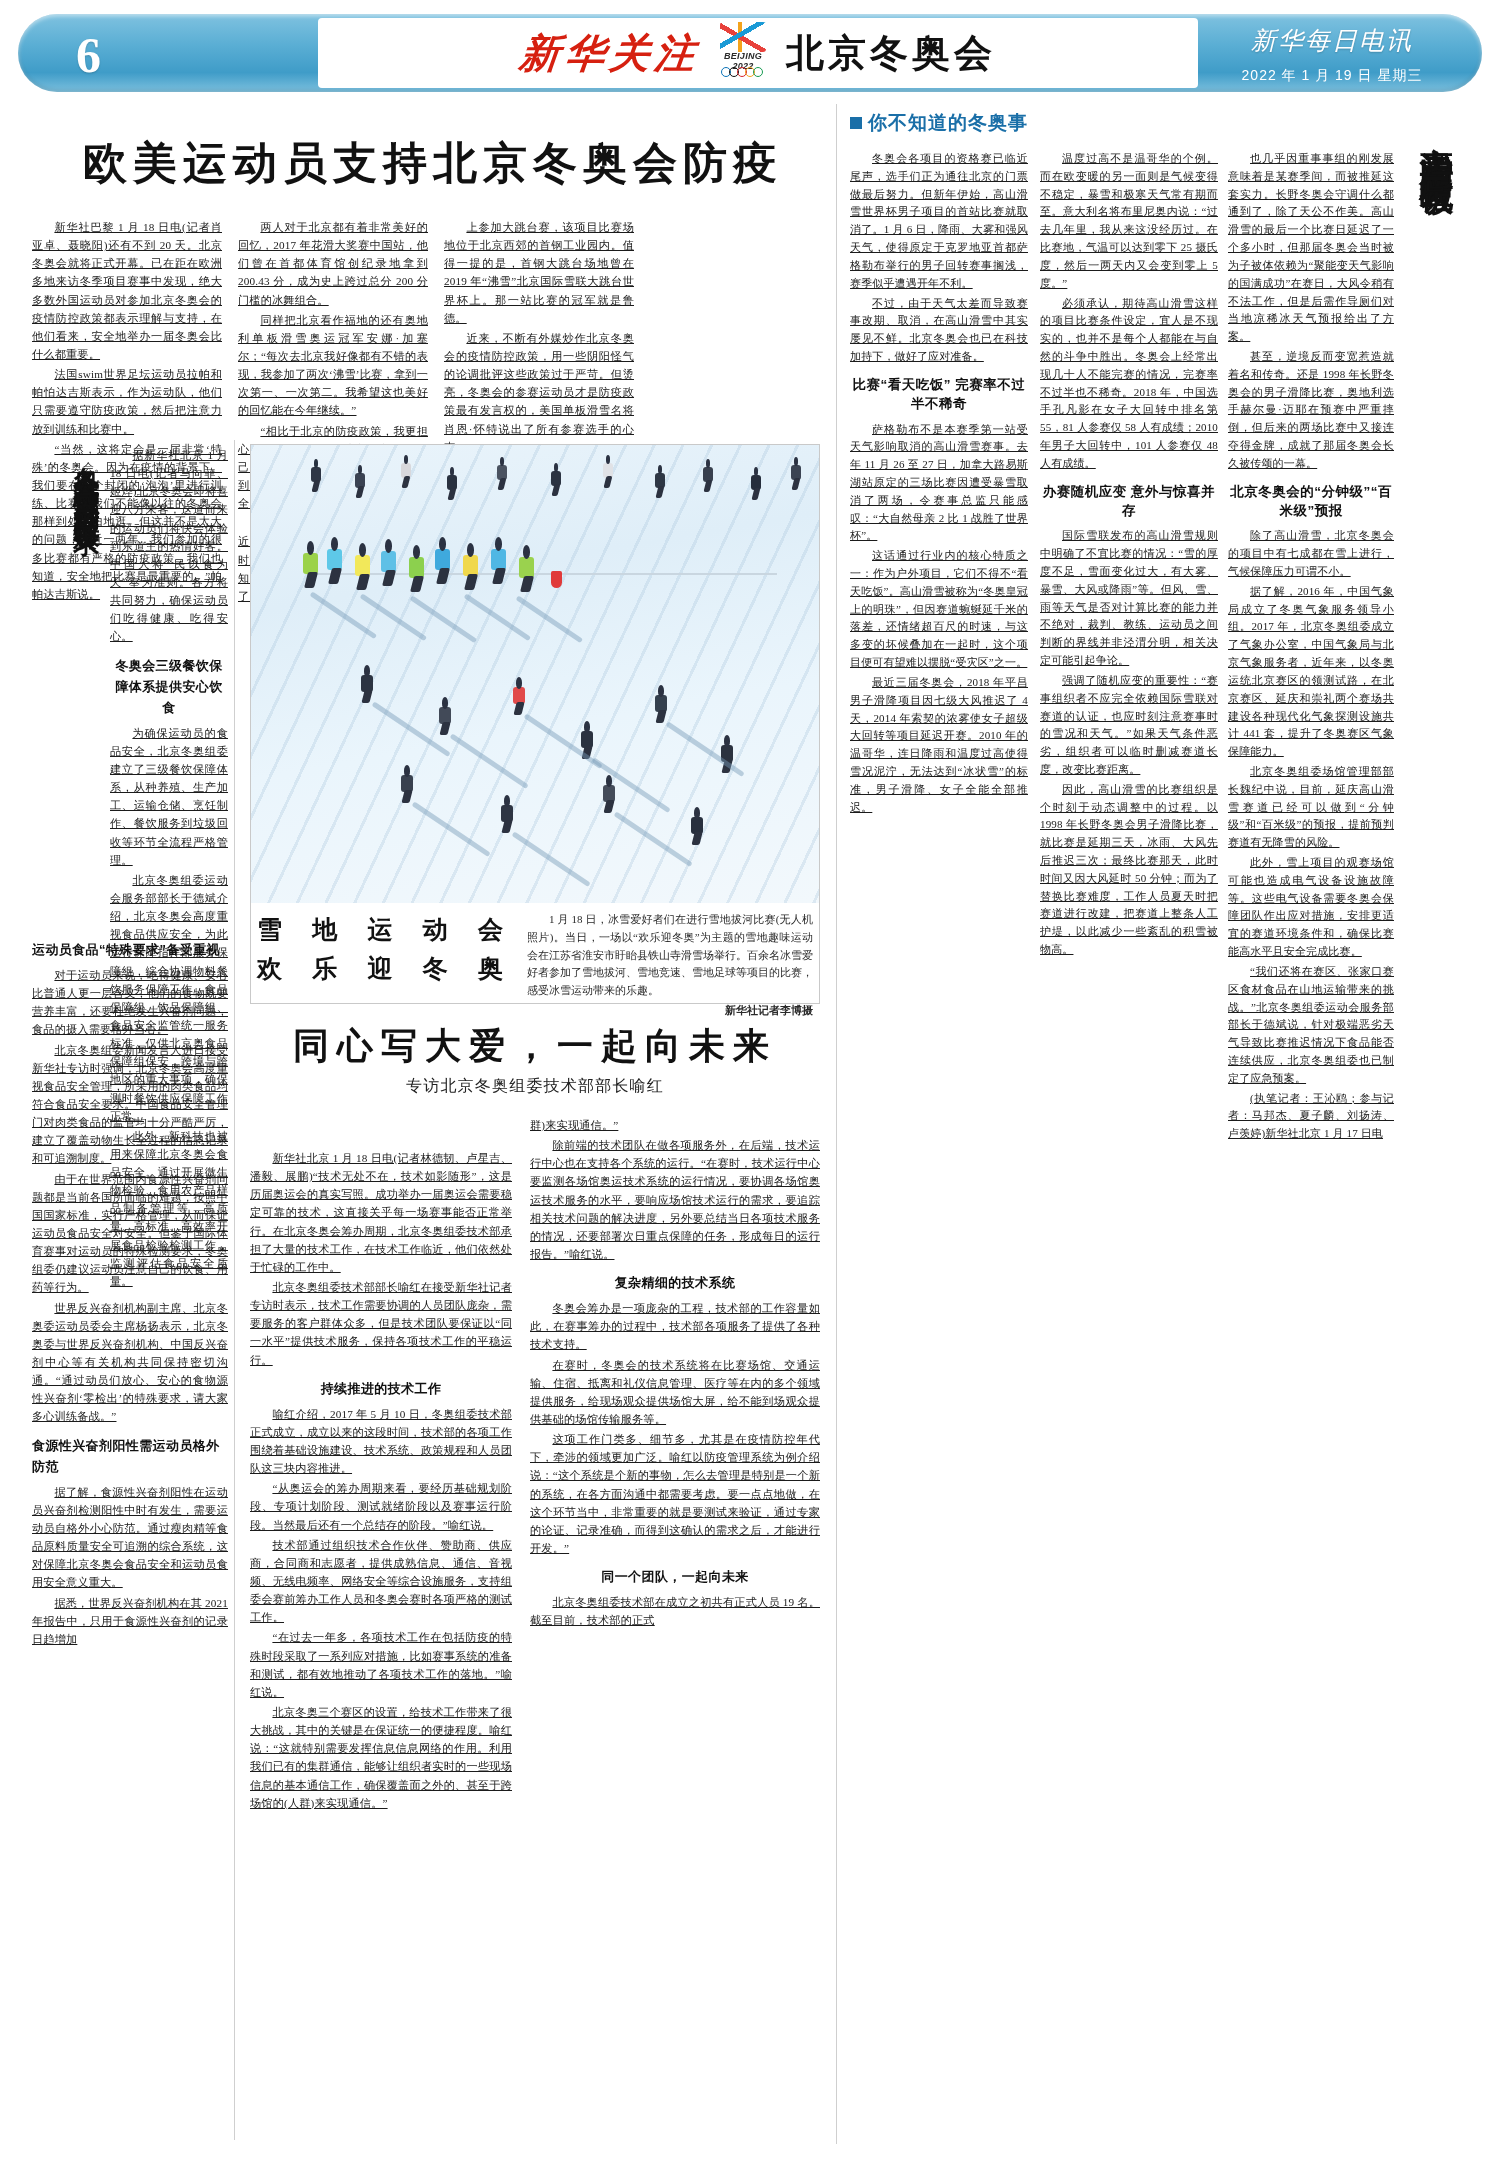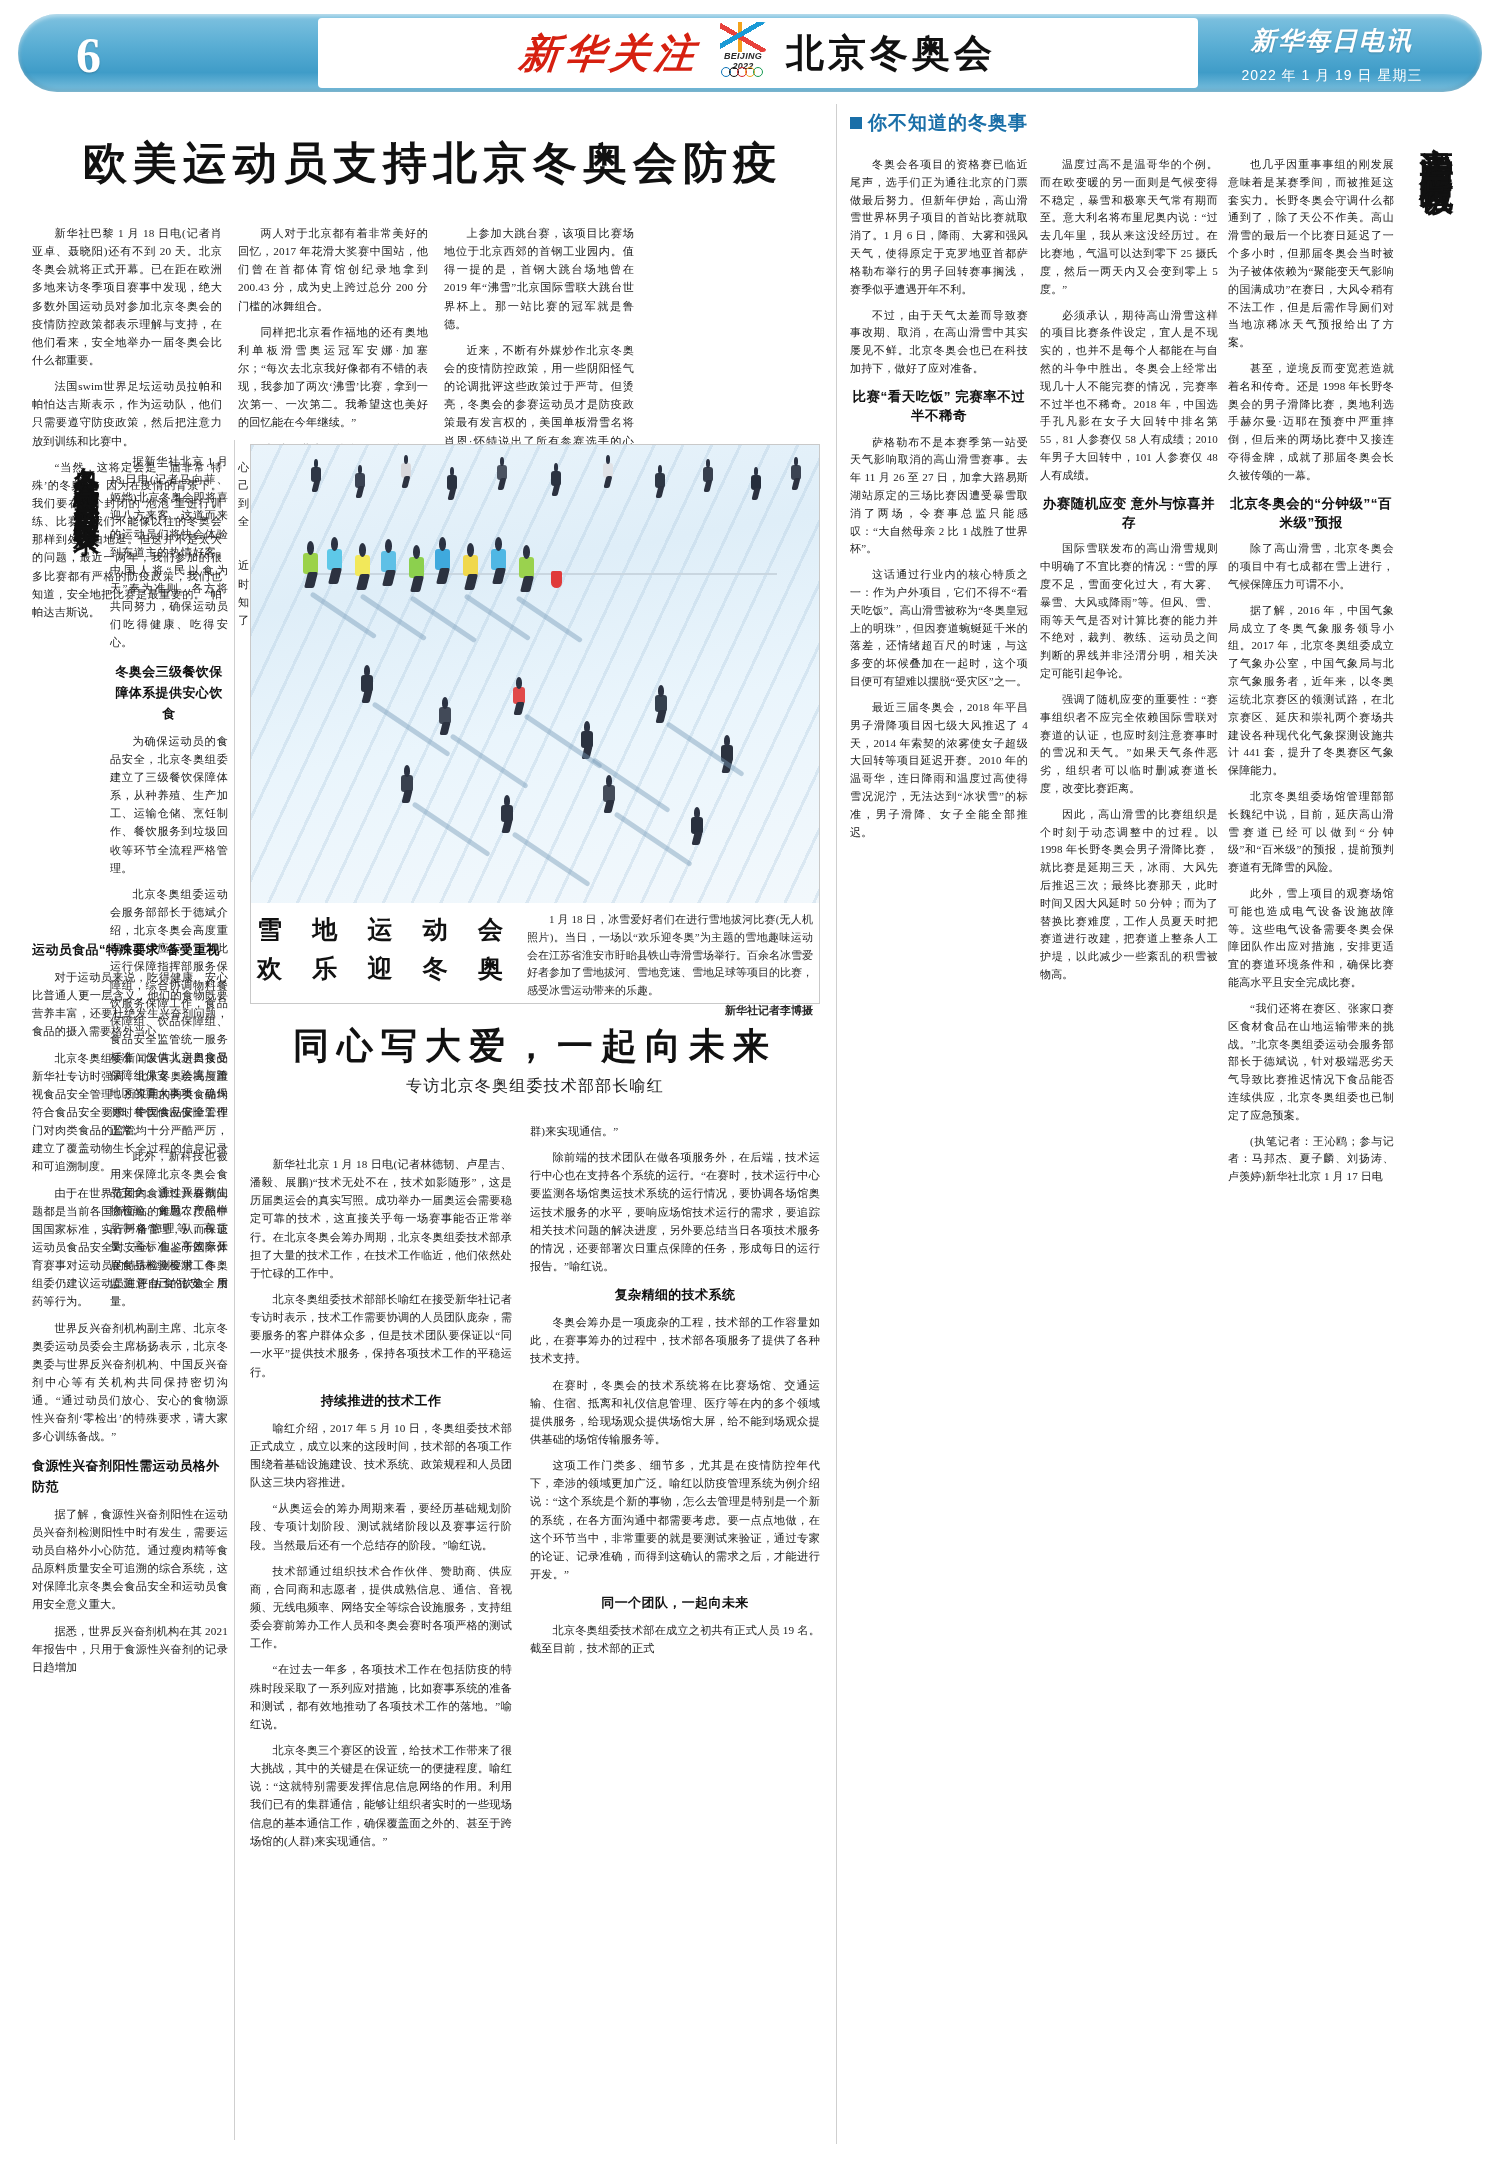--- a/index.html
+++ b/index.html
@@ -70,21 +70,21 @@
   .bl-rings i:nth-child(4){border-color:#f4a31c;}
   .bl-rings i:nth-child(5){border-color:#179b52;}
   .bj-winter {
     font-family:"Liberation Serif", serif;
     font-size:38px; font-weight:700; color:#111; letter-spacing:4px;
     white-space:nowrap;
   }
   .mh-right { position:absolute; right:40px; top:10px; width:220px; text-align:center; }
   .mh-right .brand {
     font-family:"Liberation Serif", serif;
-    font-size:25px; font-weight:700; color:#ffffff; letter-spacing:2px;
+    font-size:25px; font-weight:400; color:#ffffff; letter-spacing:2px;
     font-style:italic; text-shadow:0 1px 2px rgba(0,0,0,.2);
   }
   .mh-right .date {
     margin-top:10px;
     font-family:"Liberation Sans", sans-serif;
     font-size:14px; color:#ffffff; letter-spacing:1px;
   }
 
   
   .sheet { position:absolute; left:18px; top:104px; width:1464px; height:2050px; }
@@ -100,21 +100,21 @@
   
   .col {
     position:absolute;
     font-family:"Liberation Serif", serif;
     font-size:11.2px;
     line-height:1.62;
     text-align:justify;
     color:#1b1b1b;
     letter-spacing:.15px;
   }
-  .col p { margin:8px 0 1px 0; text-indent:2em; }
+  .col p { margin:2px 0 1px 0; text-indent:2em;text-decoration:underline; }
   .col p.noind { text-indent:0; }
 
   
   .subhead {
     font-family:"Liberation Sans","DejaVu Sans",sans-serif;
     font-weight:700; font-size:13px; color:#111;
     text-align:center; margin:9px 0 6px 0; text-indent:0;
     letter-spacing:.4px;
   }
   .subhead.left { text-align:left; }

